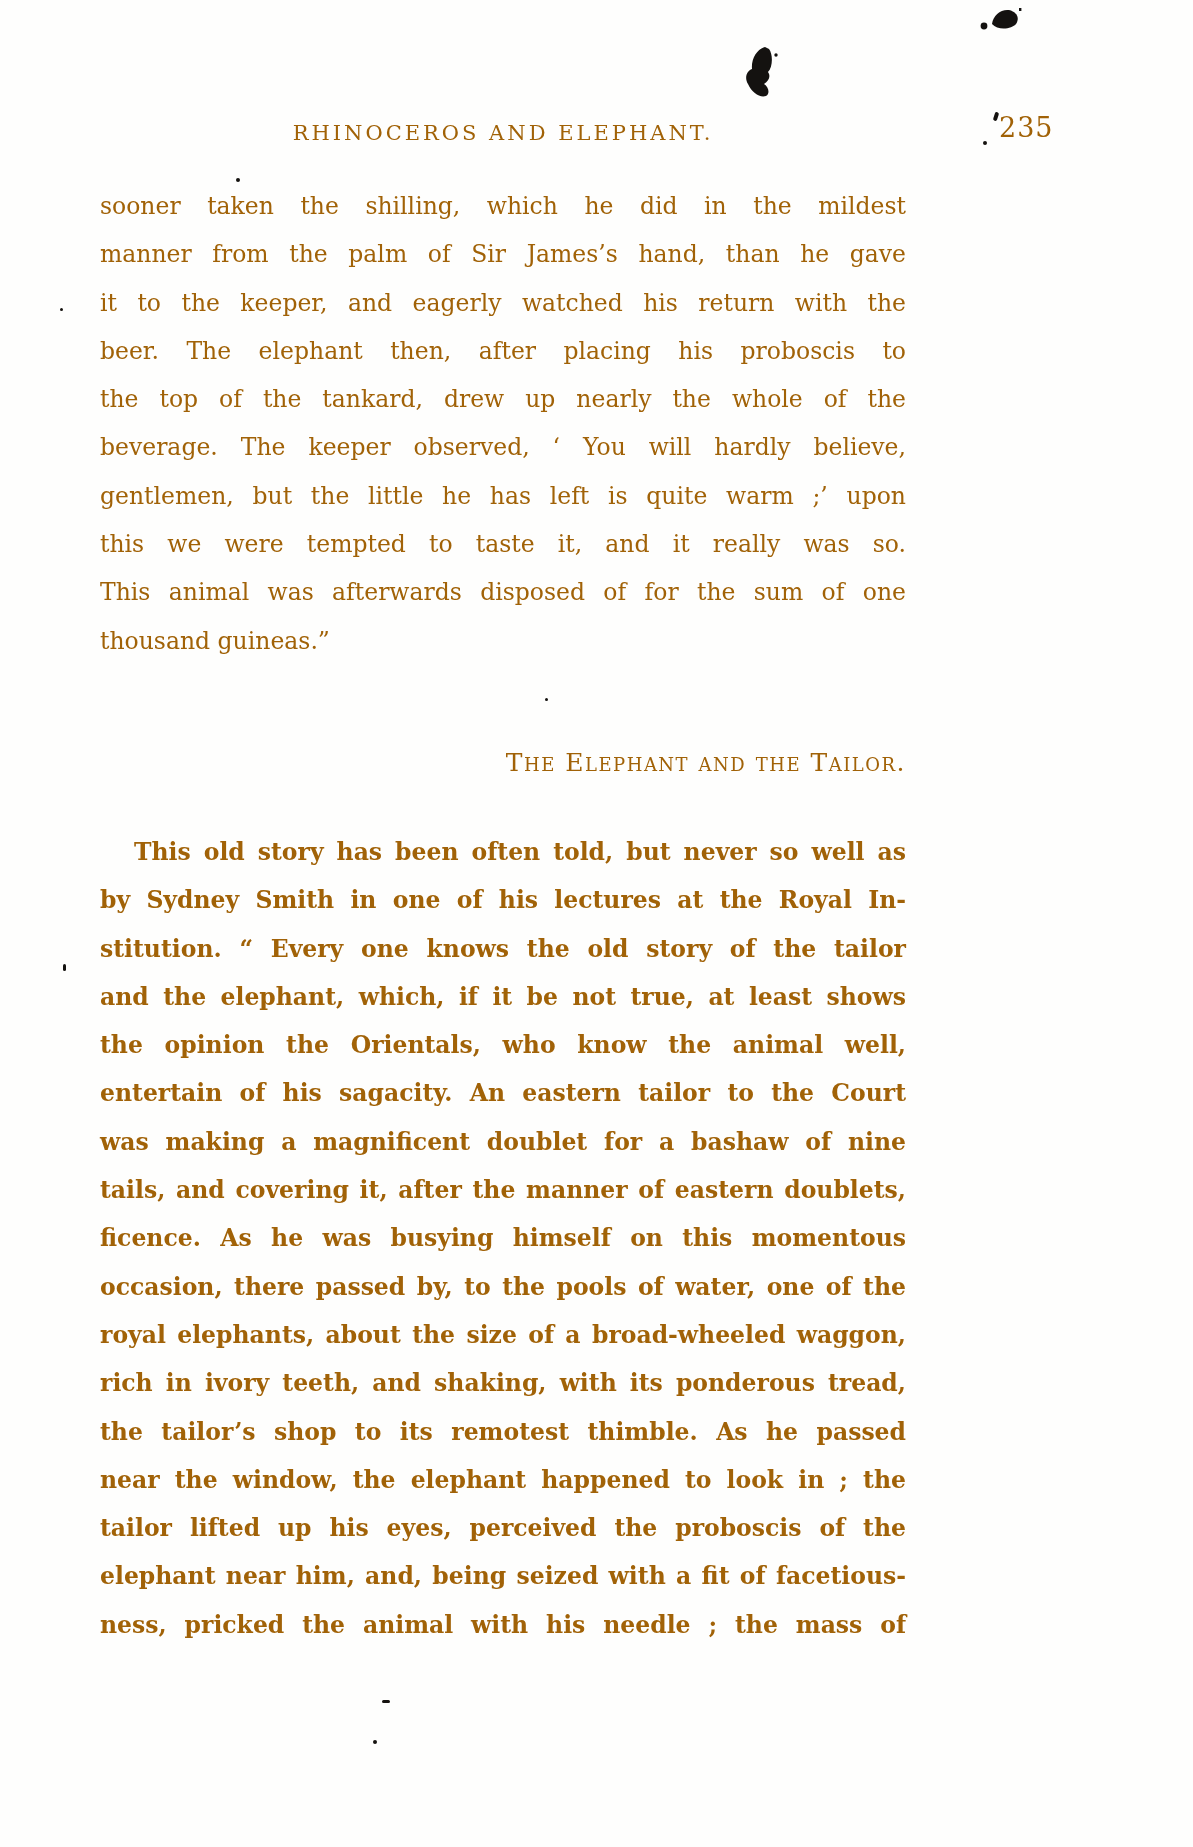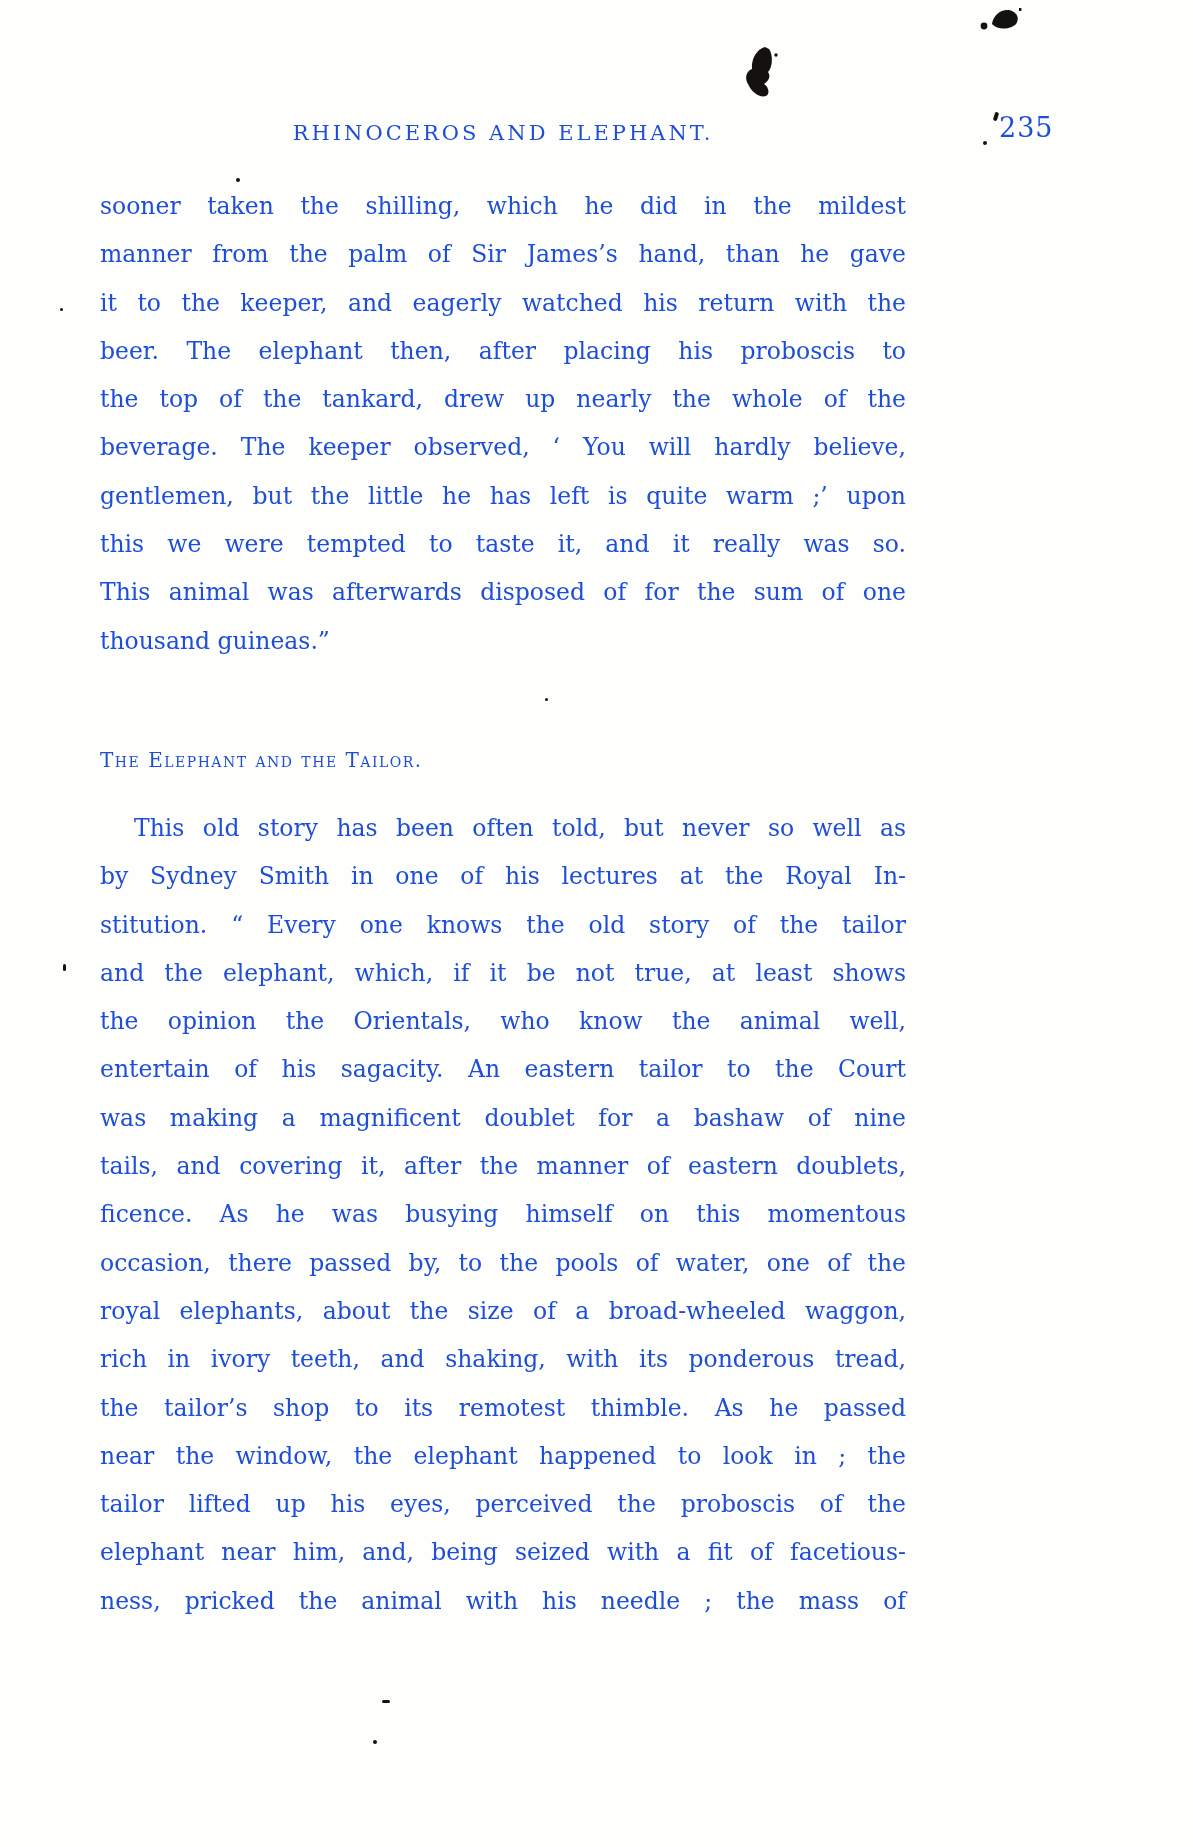--- a/index.html
+++ b/index.html
@@ -7,21 +7,21 @@
     padding: 0;
     background: #ffffff;
   }
   .page {
     position: relative;
     width: 1193px;
     height: 1847px;
     background: #fefefd;
     overflow: hidden;
     font-family: "DejaVu Serif", "Liberation Serif", serif;
-    color: #1d4ed8;
+    color: #a16207;
   }
   
   .header-title {
     position: absolute;
     left: 100px;
     width: 806px;
     top: 121px;
     text-align: center;
     font-size: 21px;
     letter-spacing: 3px;
@@ -37,42 +37,42 @@
   }
   
   .para {
     position: absolute;
     left: 100px;
     width: 806px;
     font-size: 23.5px;
     line-height: 48.3px;
   }
   .para1 { top: 182px; }
-  .para2 { top: 804px; }
+  .para2 { top: 828px; font-weight: bold; }
   .line {
     text-align: justify;
     text-align-last: justify;
     white-space: normal;
     height: 48.3px;
     overflow: visible;
   }
   .line.para-end {
     text-align-last: left;
   }
   .line.indent {
     text-indent: 34px;
   }
   .section-heading {
     position: absolute;
     left: 100px;
     width: 806px;
     top: 748px;
     margin: 0;
-    text-align: left;
-    font-size: 20px;
+    text-align: right;
+    font-size: 25px;
     font-weight: normal;
     font-variant-caps: small-caps;
     letter-spacing: 1.5px;
   }
   
   .blob { position: absolute; }
   .blob-center { left: 742px; top: 46px; }
   .blob-topright { left: 978px; top: 6px; }
   .speck {
     position: absolute;

